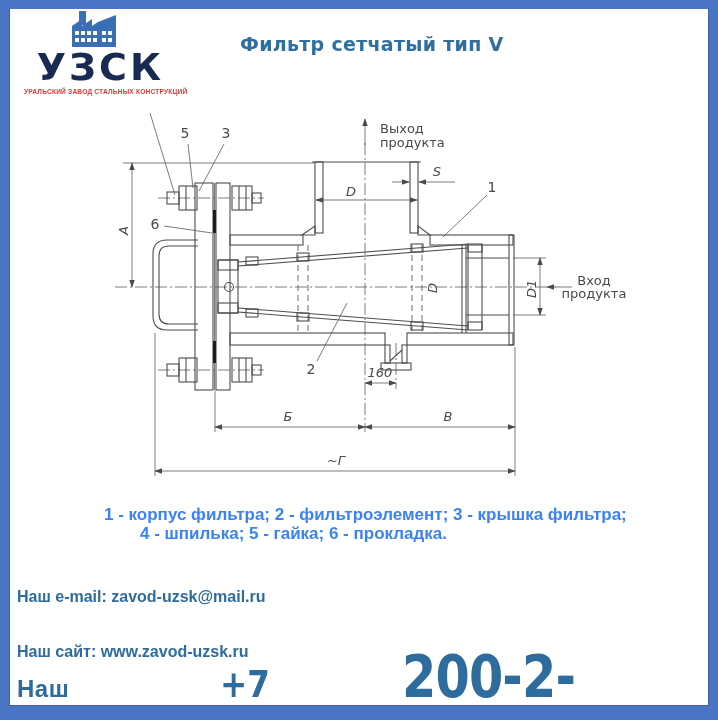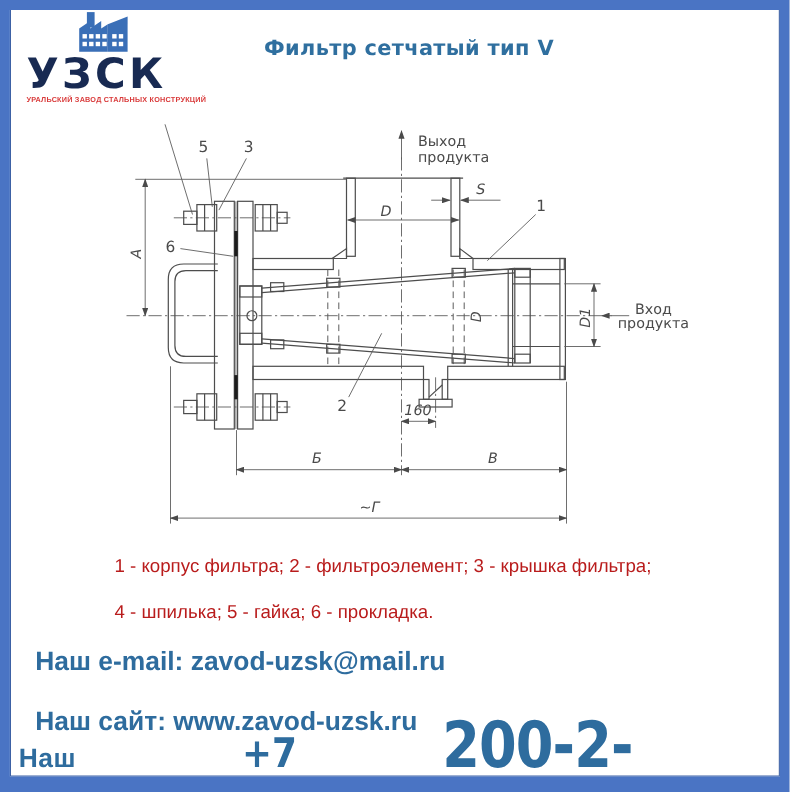--- a/index.html
+++ b/index.html
@@ -2,33 +2,33 @@
 <html><head>
 <meta charset="utf-8">
 <style>
   html,body{margin:0;padding:0;background:#e8e8e8;}
   .page{position:relative;width:718px;height:720px;background:#ffffff;overflow:hidden;
         font-family:"Liberation Sans",sans-serif;}
   .frame{position:absolute;inset:0;border:9px solid #4a74c4;border-bottom-width:14px;
          pointer-events:none;z-index:20;}
   .frame-inner{position:absolute;left:9px;top:8px;right:9px;bottom:14px;
          border:1.5px solid #3c61a5;pointer-events:none;z-index:19;}
-  .logo{position:absolute;left:24px;top:10px;width:140px;text-align:left;z-index:5;}
+  .logo{position:absolute;left:24px;top:10px;width:140px;text-align:right;z-index:5;}
   .logo-icon{display:block;margin:0 auto;}
   .logo-name{font-weight:bold;font-size:38px;line-height:1.0;letter-spacing:3px;
              color:#182a52;font-family:"DejaVu Sans",sans-serif;}
   .logo-tagline{font-size:6.6px;font-weight:bold;color:#d93a3a;letter-spacing:.2px;
                 white-space:nowrap;margin-top:2px;}
   .title{position:absolute;left:240px;top:33px;font-size:19px;font-weight:bold;
          color:#2f6f9f;letter-spacing:.3px;font-family:"DejaVu Sans",sans-serif;z-index:5;}
   .draw{position:absolute;left:0;top:95px;z-index:1;}
-  .legend-line{position:absolute;left:104px;font-size:17px;color:#b91c1c;z-index:5;}
+  .legend-line{position:absolute;left:104px;font-size:17px;color:#3b82f6;z-index:5;font-weight:bold;}
   .legend-1{top:505px;}
-  .legend-2{top:547px;}
-  .contact{position:absolute;left:32px;font-size:24px;font-weight:bold;color:#2e6c9e;z-index:5;}
+  .legend-2{top:524px;margin-left:36px;}
+  .contact{position:absolute;left:17px;font-size:16px;font-weight:bold;color:#2e6c9e;z-index:5;}
   .contact-email{top:588px;}
   .contact-site{top:618px;margin-top:25px;}
   .phone-row{position:absolute;left:17px;top:643px;width:692px;display:flex;
              align-items:baseline;color:#2e6c9e;z-index:5;}
   .phone-label{font-size:24px;font-weight:bold;letter-spacing:.5px;}
   .phone-code{font-size:37px;font-weight:bold;margin-left:36px;display:inline-block;
               transform:scaleX(.88);transform-origin:left;font-family:"DejaVu Sans",sans-serif;}
   .phone-number{font-size:58px;font-weight:bold;margin-left:10px;display:inline-block;
               transform:scaleX(.85);transform-origin:left;letter-spacing:-1px;
               font-family:"DejaVu Sans",sans-serif;}

